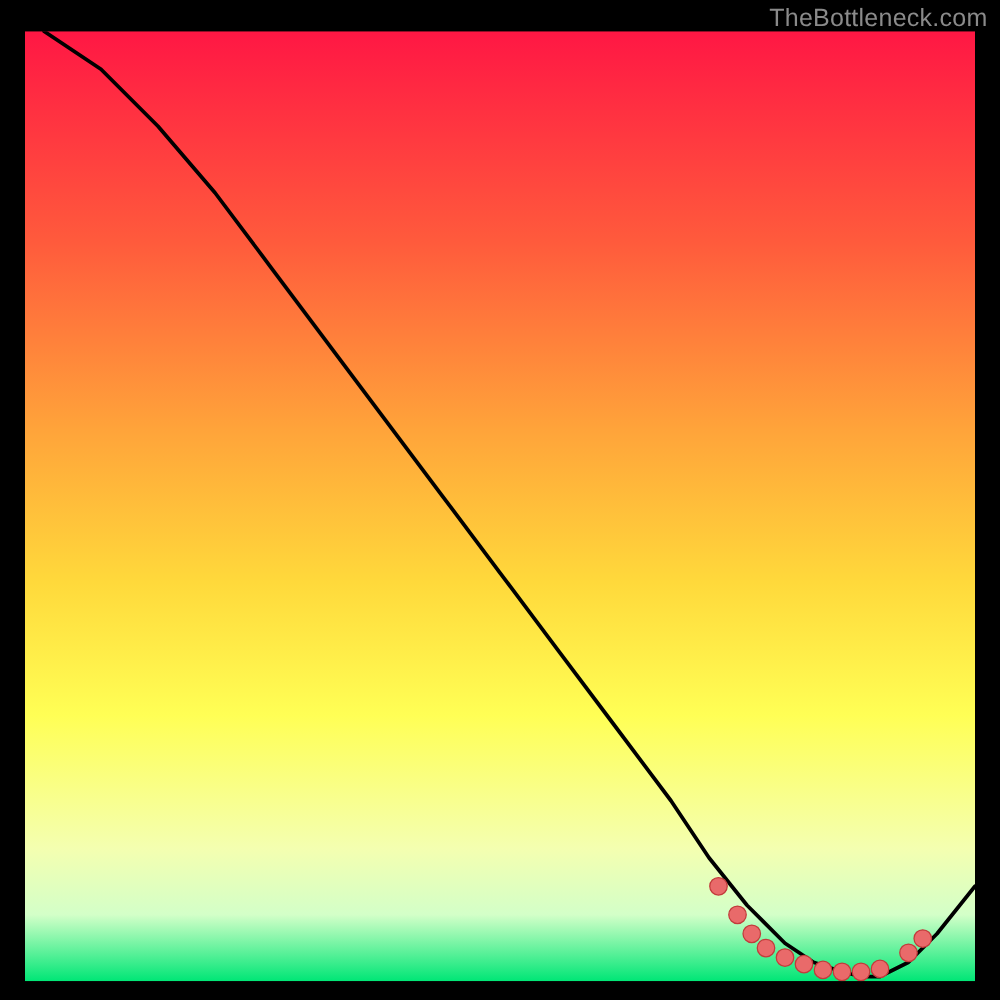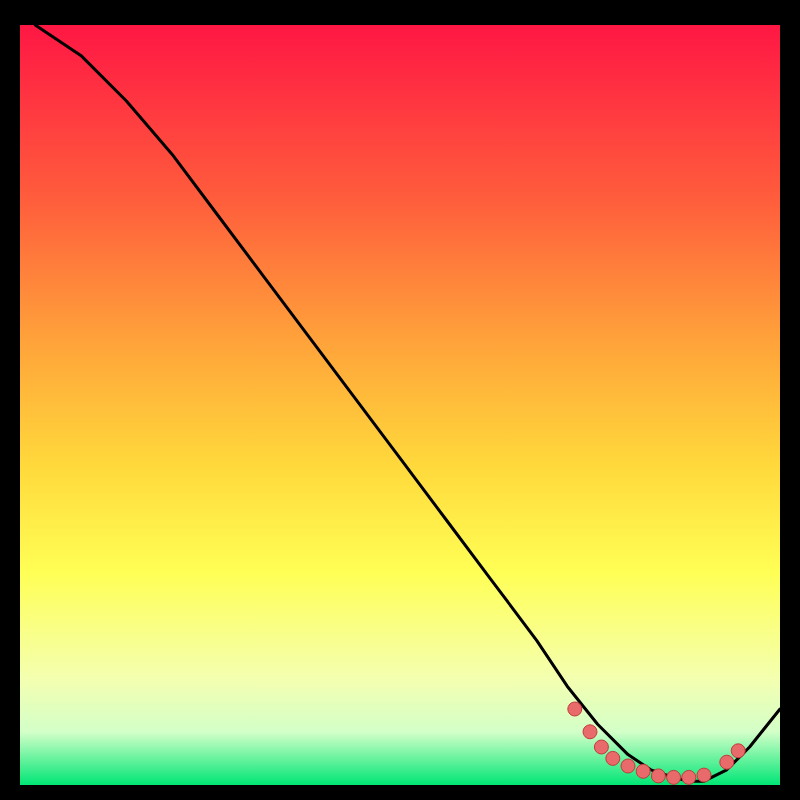--- a/index.html
+++ b/index.html
@@ -25,20 +25,21 @@
     top: 25px;
     width: 760px;
     height: 760px;
   }
   svg { display: block; }
 </style>
 </head>
 <body>
 
 <div class="frame">
+  <div class="attribution">TheBottleneck.com</div>
   <div class="plot">
     <svg id="plot-svg" width="760" height="760" viewBox="0 0 760 760" preserveAspectRatio="none">
         <defs>
           <linearGradient id="bg-grad" x1="0" y1="0" x2="0" y2="1">
             <stop offset="0%" stop-color="#ff1744"></stop>
             <stop offset="22%" stop-color="#ff5a3c"></stop>
             <stop offset="42%" stop-color="#ffa43a"></stop>
             <stop offset="57.99999999999999%" stop-color="#ffd93b"></stop>
             <stop offset="72%" stop-color="#ffff55"></stop>
             <stop offset="86%" stop-color="#f4ffb0"></stop>

